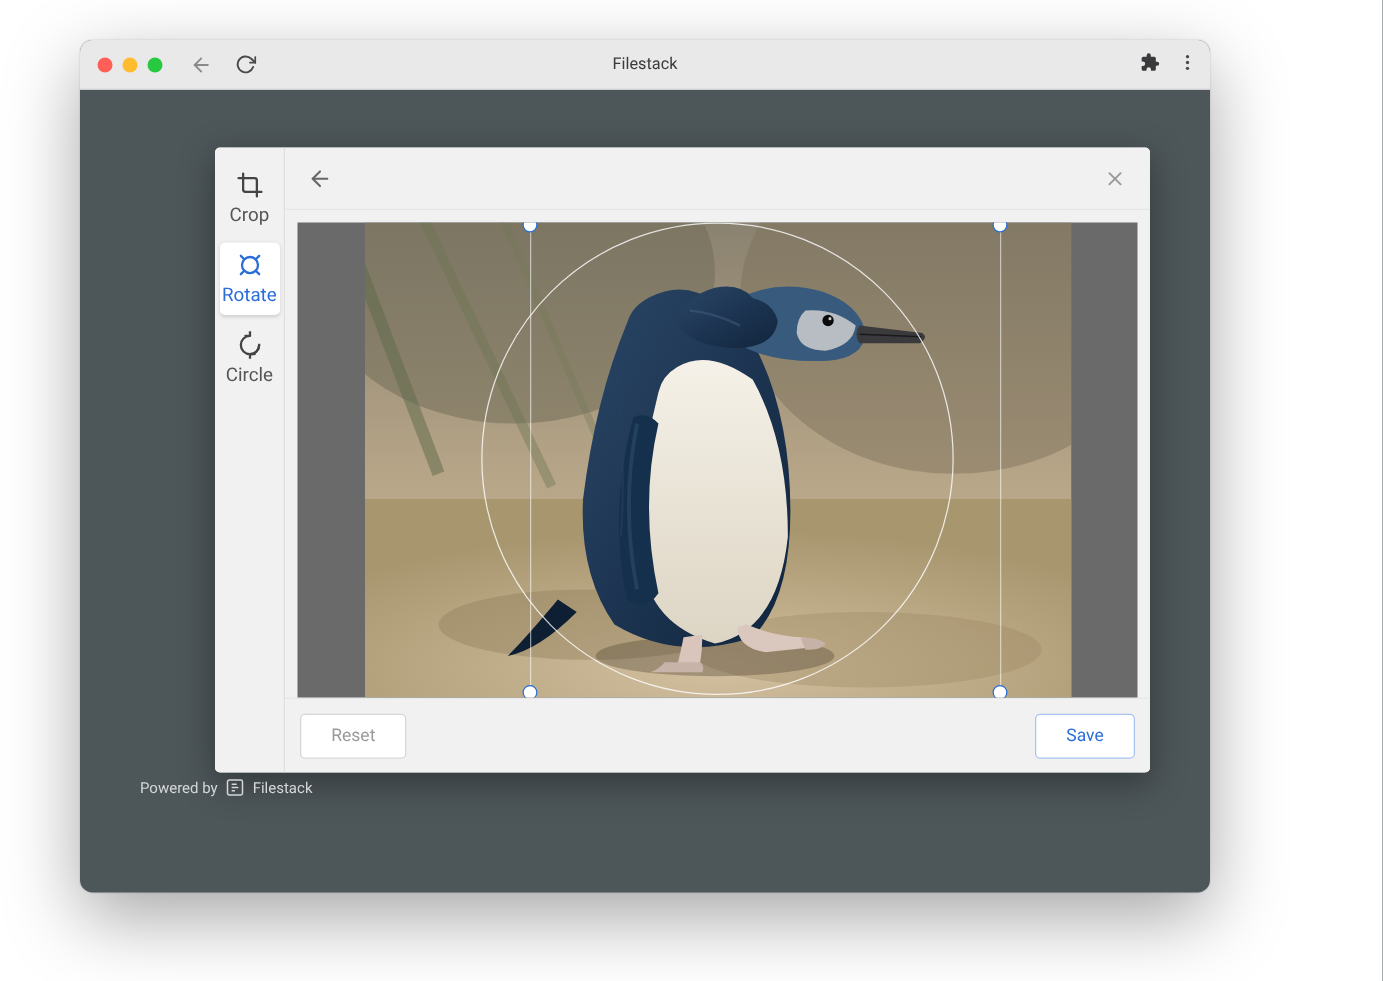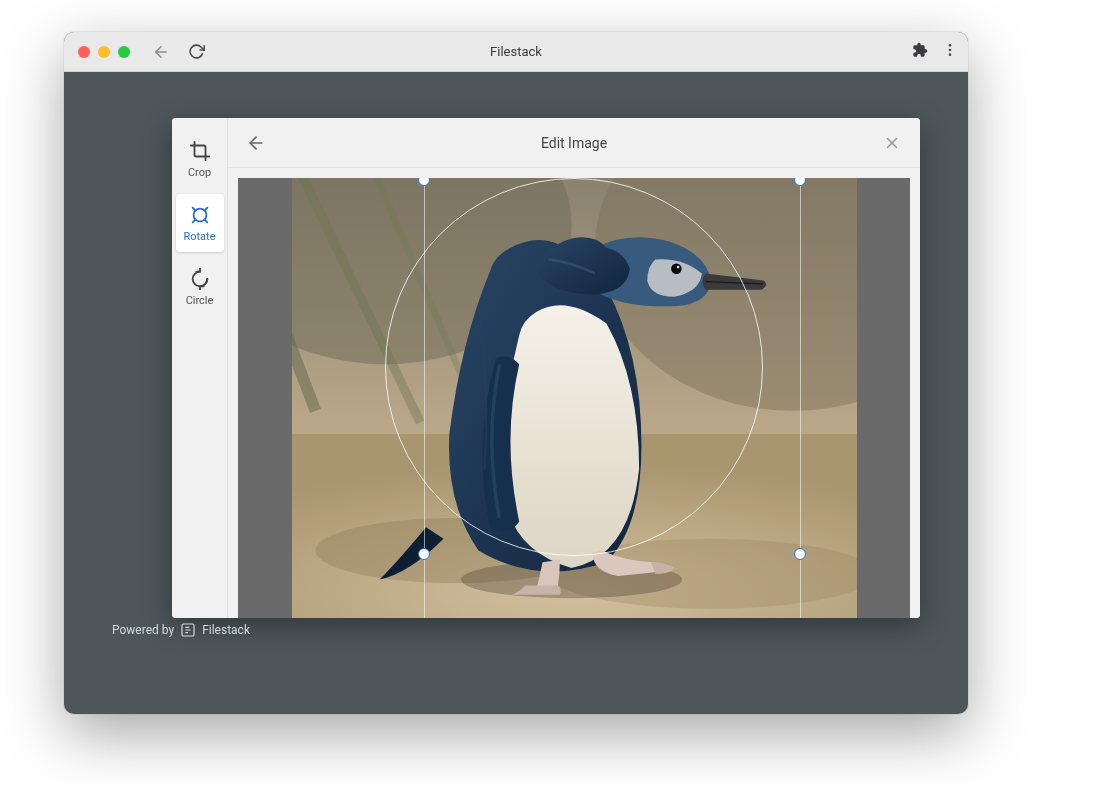--- a/index.html
+++ b/index.html
@@ -91,21 +91,21 @@
   .tool {
     width: 48px;
     height: 58px;
     display: flex;
     flex-direction: column;
     align-items: center;
     justify-content: center;
     gap: 4px;
     border-radius: 4px;
     cursor: pointer;
-    font-size: 11px;
+    font-size: 15px;
     color: #555;
   }
   .tool.active {
     background: #fff;
     box-shadow: 0 1px 3px rgba(0,0,0,0.15);
     color: #2b6fd6;
   }
   .tool.active svg { stroke: #2b6fd6; }
   .tool svg { stroke: #444; }
   .main {
@@ -299,21 +299,20 @@
       </div>
 
       <div class="main">
         <div class="header">
           <div class="icon-btn">
             <svg width="20" height="20" viewBox="0 0 24 24" fill="none" stroke="#666" stroke-width="2" stroke-linecap="round" stroke-linejoin="round">
                 <line x1="19" y1="12" x2="5" y2="12"></line>
                 <polyline points="12 19 5 12 12 5"></polyline>
               </svg>
           </div>
-          <div class="header-title">Edit Image</div>
           <div class="icon-btn">
             <svg width="18" height="18" viewBox="0 0 24 24" fill="none" stroke="#999" stroke-width="2" stroke-linecap="round">
                 <line x1="18" y1="6" x2="6" y2="18"></line>
                 <line x1="6" y1="6" x2="18" y2="18"></line>
               </svg>
           </div>
         </div>
 
         <div class="canvas-wrap">
           <div class="canvas">
@@ -387,20 +386,28 @@
               <div class="circle-overlay"></div>
 
               <div class="handle" style="left:132px; top:2px;"></div>
               <div class="handle" style="left:508px; top:2px;"></div>
               <div class="handle" style="left:132px; top:376px;"></div>
               <div class="handle" style="left:508px; top:376px;"></div>
             </div>
           </div>
         </div>
 
+        <div class="footer">
+          <div class="btn btn-reset">
+            <span>Reset</span>
+          </div>
+          <div class="btn btn-save">
+            <span>Save</span>
+          </div>
+        </div>
       </div>
     </div>
 
     <div class="powered">
       <span>Powered by</span>
       <svg width="16" height="16" viewBox="0 0 24 24" fill="none" stroke="#d5d7d8" stroke-width="1.8">
           <rect x="3" y="3" width="18" height="18" rx="2"></rect>
           <path d="M8 8h6M8 12h8M8 16h4"></path>
         </svg>
       <span>Filestack</span>

